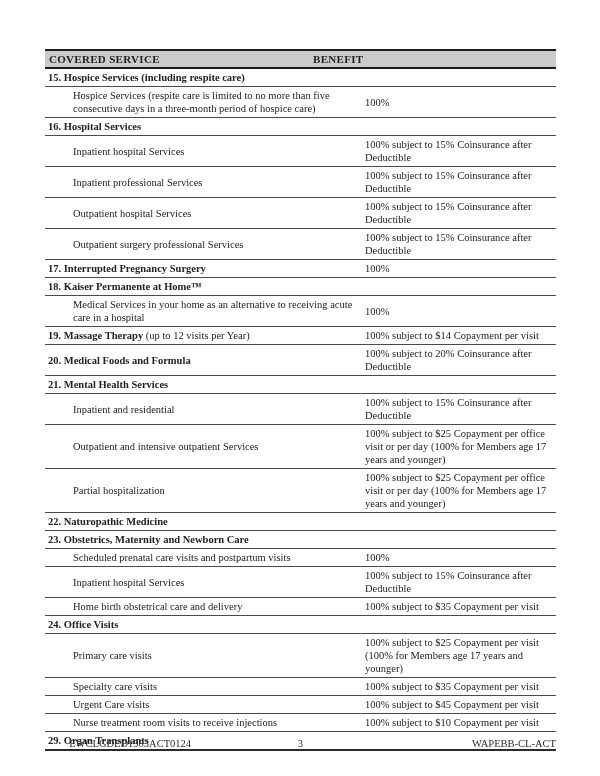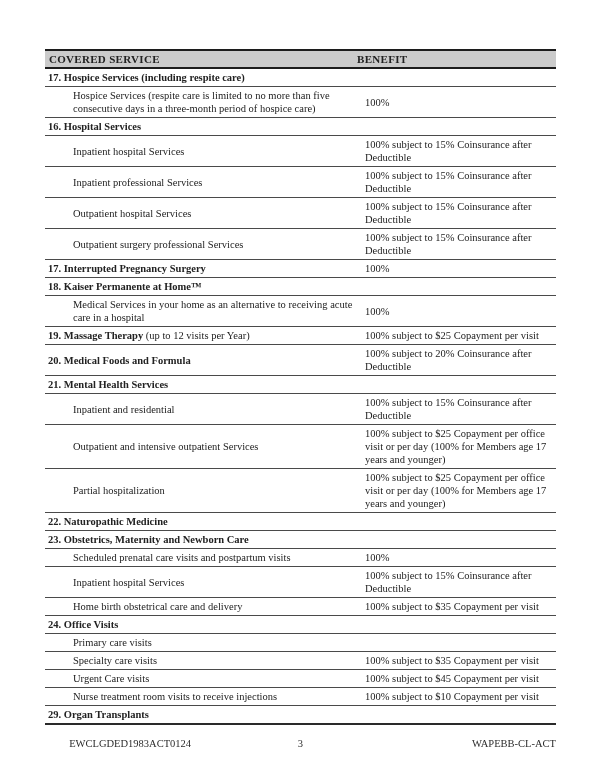--- a/index.html
+++ b/index.html
@@ -22,21 +22,21 @@
     display: flex;
     align-items: center;
     background: #cbcbcb;
     border-top: 2px solid #1c1c1c;
     border-bottom: 2px solid #1c1c1c;
     font-weight: bold;
     font-size: 11px;
     letter-spacing: 0.3px;
     padding: 2px 0;
   }
-  .col-svc { width: 312px; box-sizing: border-box; padding-left: 4px; padding-right: 20px; }
+  .col-svc { width: 268px; box-sizing: border-box; padding-left: 4px; padding-right: 20px; }
   .col-ben { flex: 1; box-sizing: border-box; padding-right: 12px; }
   .row {
     display: flex;
     align-items: center;
     border-bottom: 1px solid #4a4a4a;
     font-size: 10.5px;
     line-height: 13px;
     padding: 2px 0;
   }
   .row:last-child { border-bottom: 2px solid #2a2a2a; }
@@ -64,21 +64,21 @@
 
 <div class="page">
 
   <div class="benefits-table">
     <div class="thead">
       <div class="col-svc">COVERED SERVICE</div>
       <div class="col-ben">BENEFIT</div>
     </div>
     <div id="tbody">
   <div class="row section">
-    <div class="svc"><span>17. Hospice Services (including respite care)</span><span class="note"></span></div>
+    <div class="svc"><span>15. Hospice Services (including respite care)</span><span class="note"></span></div>
     <div class="ben"></div>
   </div>
 
   <div class="row item">
     <div class="svc"><span>Hospice Services (respite care is limited to no more than five consecutive days in a three-month period of hospice care)</span><span class="note"></span></div>
     <div class="ben">100%</div>
   </div>
 
   <div class="row section">
     <div class="svc"><span>16. Hospital Services</span><span class="note"></span></div>
@@ -115,21 +115,21 @@
     <div class="ben"></div>
   </div>
 
   <div class="row item">
     <div class="svc"><span>Medical Services in your home as an alternative to receiving acute care in a hospital</span><span class="note"></span></div>
     <div class="ben">100%</div>
   </div>
 
   <div class="row section">
     <div class="svc"><span>19. Massage Therapy</span><span class="note"> (up to 12 visits per Year)</span></div>
-    <div class="ben">100% subject to $25 Copayment per visit</div>
+    <div class="ben">100% subject to $14 Copayment per visit</div>
   </div>
 
   <div class="row section">
     <div class="svc"><span>20. Medical Foods and Formula</span><span class="note"></span></div>
     <div class="ben">100% subject to 20% Coinsurance after Deductible</div>
   </div>
 
   <div class="row section">
     <div class="svc"><span>21. Mental Health Services</span><span class="note"></span></div>
     <div class="ben"></div>
@@ -176,20 +176,21 @@
     <div class="ben">100% subject to $35 Copayment per visit</div>
   </div>
 
   <div class="row section">
     <div class="svc"><span>24. Office Visits</span><span class="note"></span></div>
     <div class="ben"></div>
   </div>
 
   <div class="row item">
     <div class="svc"><span>Primary care visits</span><span class="note"></span></div>
+    <div class="ben">100% subject to $25 Copayment per visit (100% for Members age 17 years and younger)</div>
   </div>
 
   <div class="row item">
     <div class="svc"><span>Specialty care visits</span><span class="note"></span></div>
     <div class="ben">100% subject to $35 Copayment per visit</div>
   </div>
 
   <div class="row item">
     <div class="svc"><span>Urgent Care visits</span><span class="note"></span></div>
     <div class="ben">100% subject to $45 Copayment per visit</div>

